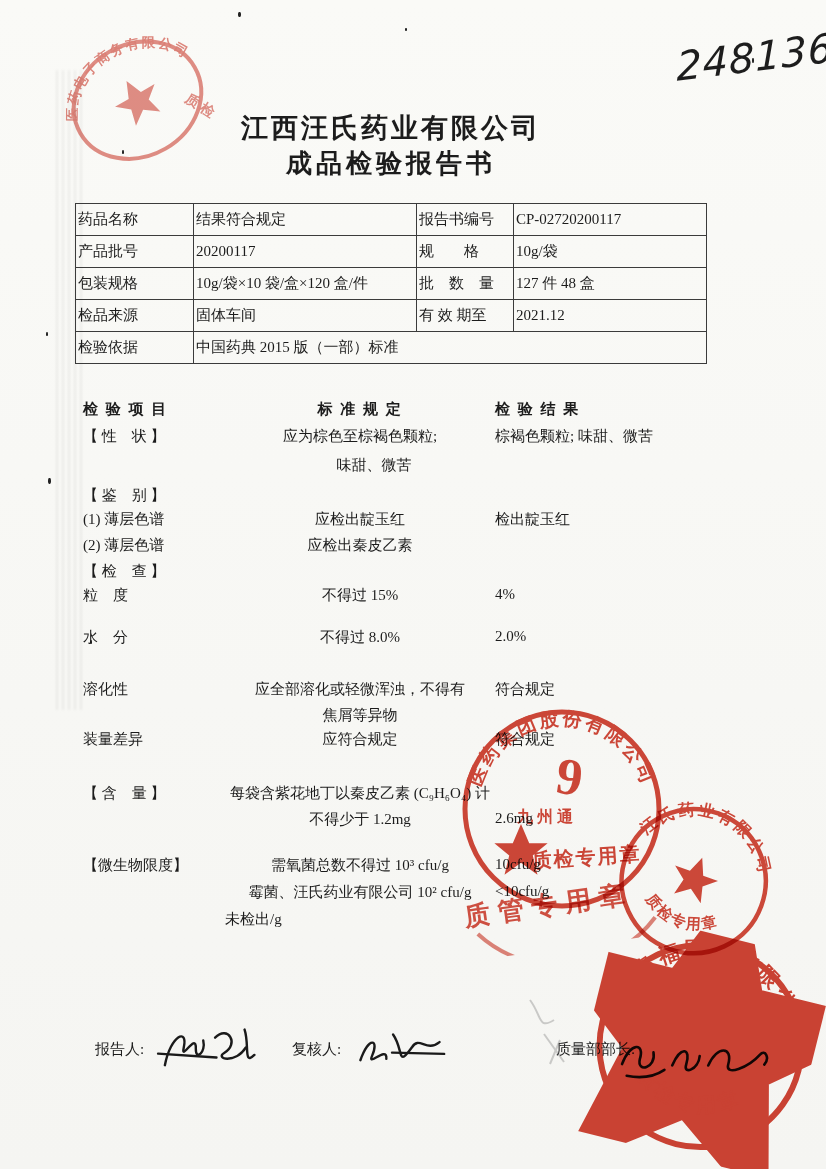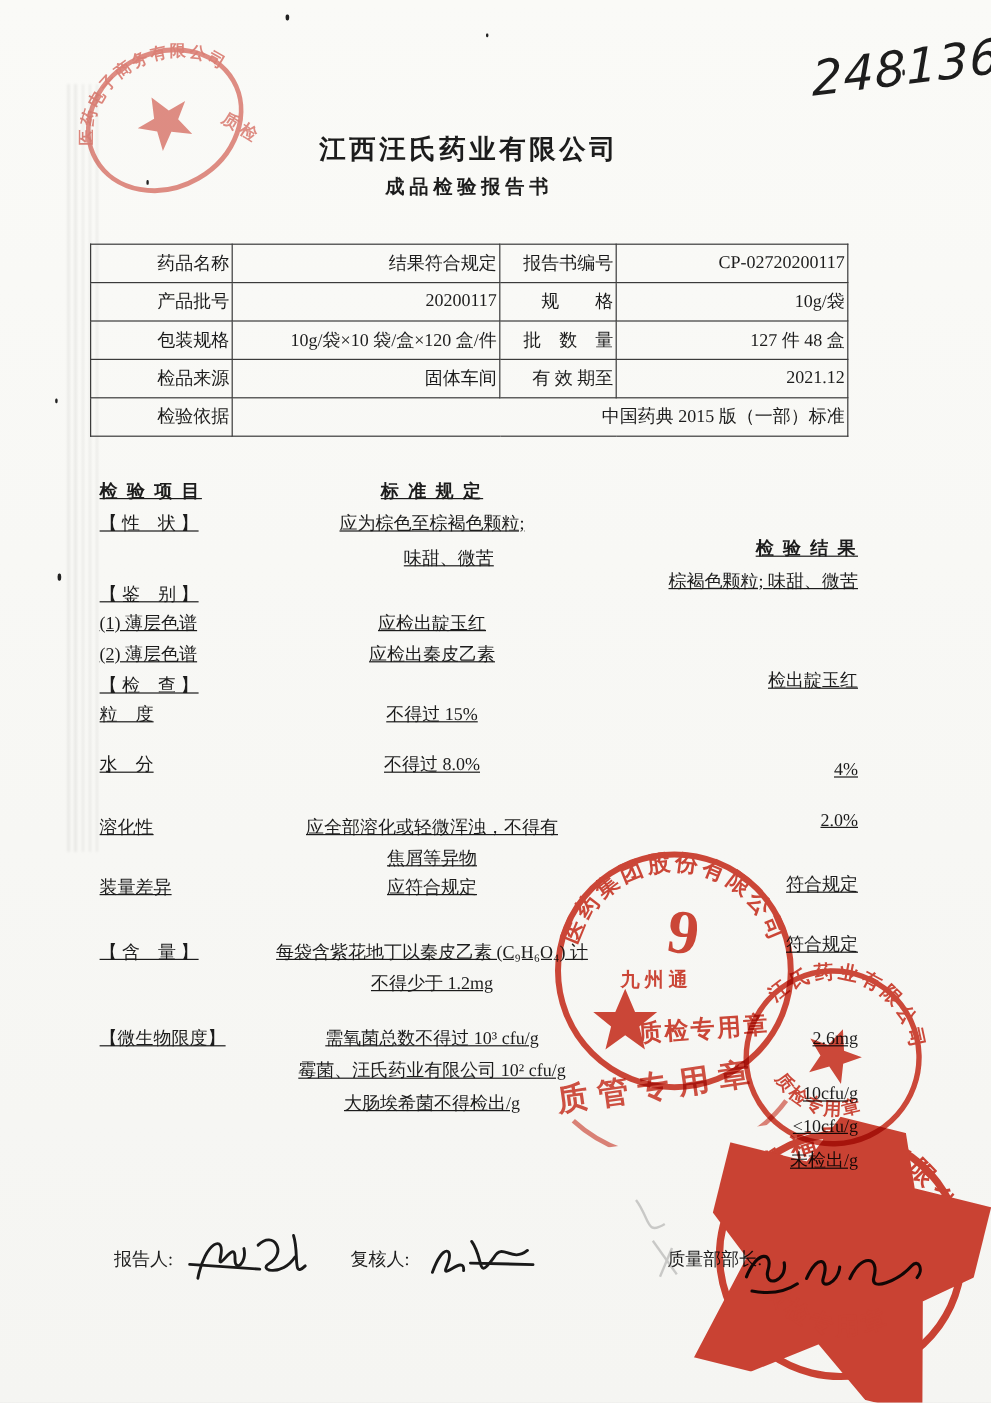--- a/index.html
+++ b/index.html
@@ -14,36 +14,36 @@
   .streaks{position:absolute;left:56px;top:70px;width:26px;height:640px;
     background:repeating-linear-gradient(90deg,rgba(60,60,60,.07) 0 2px,transparent 2px 6px);
     filter:blur(1px);}
   .speck{position:absolute;background:#222;border-radius:40%;}
   
   .handnum{position:absolute;left:676px;top:34px;font-family:"DejaVu Sans",sans-serif;
     font-size:40px;font-style:italic;color:#1d1d1d;transform:rotate(-7deg) skewX(-6deg);
     letter-spacing:1px;}
   
   .title1{position:absolute;left:0;top:110px;width:782px;text-align:center;
-    font-size:22px;font-weight:700;letter-spacing:3px;}
+    font-size:27px;font-weight:700;letter-spacing:3px;}
   .title2{position:absolute;left:0;top:146px;width:782px;text-align:center;
-    font-size:16px;font-weight:700;letter-spacing:4px;}
+    font-size:26px;font-weight:700;letter-spacing:4px;}
   
   table.info{position:absolute;left:75px;top:203px;width:617px;border-collapse:collapse;
     font-size:15px;table-layout:fixed;}
-  table.info td{border:1px solid #3b3b3b;height:31px;text-align:right;
+  table.info td{border:1px solid #3b3b3b;height:31px;text-align:left;
     vertical-align:middle;padding:0 2px;overflow:hidden;white-space:nowrap;}
   td.c1{width:113px}td.c2{width:218px}td.c3{width:92px}td.c4{width:188px}
   
   .results{position:absolute;left:75px;top:400px;width:660px;font-size:15px;}
   .rrow{position:absolute;left:0;width:640px;display:grid;
-    grid-template-columns:150px 270px 220px;text-decoration:underline;}
+    grid-template-columns:150px 270px 220px;}
   .rrow .it{text-align:left;padding-left:8px;white-space:nowrap;}
   .rrow .st{text-align:center;white-space:nowrap;}
-  .rrow .re{text-align:right;white-space:nowrap;margin-top:48px;}
+  .rrow .re{text-align:left;white-space:nowrap;}
   .rhead{font-weight:700;letter-spacing:2px;}
   
   .conclusion{position:absolute;left:64px;top:966px;width:588px;
     border-top:2px solid #2a2a2a;border-bottom:2px solid #2a2a2a;
     padding:9px 0 9px 18px;font-size:16px;letter-spacing:.5px;white-space:nowrap;}
   
   .sigrow{position:absolute;top:1040px;left:0;width:826px;font-size:15px;}
   .siglabel{position:absolute;white-space:nowrap;}
   .sigink{position:absolute;}
   
@@ -177,21 +177,20 @@
       <span class="st">需氧菌总数不得过 10³ cfu/g</span>
       <span class="re">10cfu/g</span>
     </div>
     <div class="rrow" style="top:483px">
       <span class="it"></span>
       <span class="st">霉菌、汪氏药业有限公司 10² cfu/g</span>
       <span class="re">&lt;10cfu/g</span>
     </div>
     <div class="rrow" style="top:510px">
       <span class="it"></span>
-      <span class="st">大肠埃希菌不得检出/g</span>
       <span class="re">未检出/g</span>
     </div>
   </div>
 
 
   <div class="sigrow">
     <span class="siglabel" style="left:95px">报告人:</span>
     <span class="siglabel" style="left:292px">复核人:</span>
     <span class="siglabel" style="left:556px">质量部部长:</span>
   </div>

